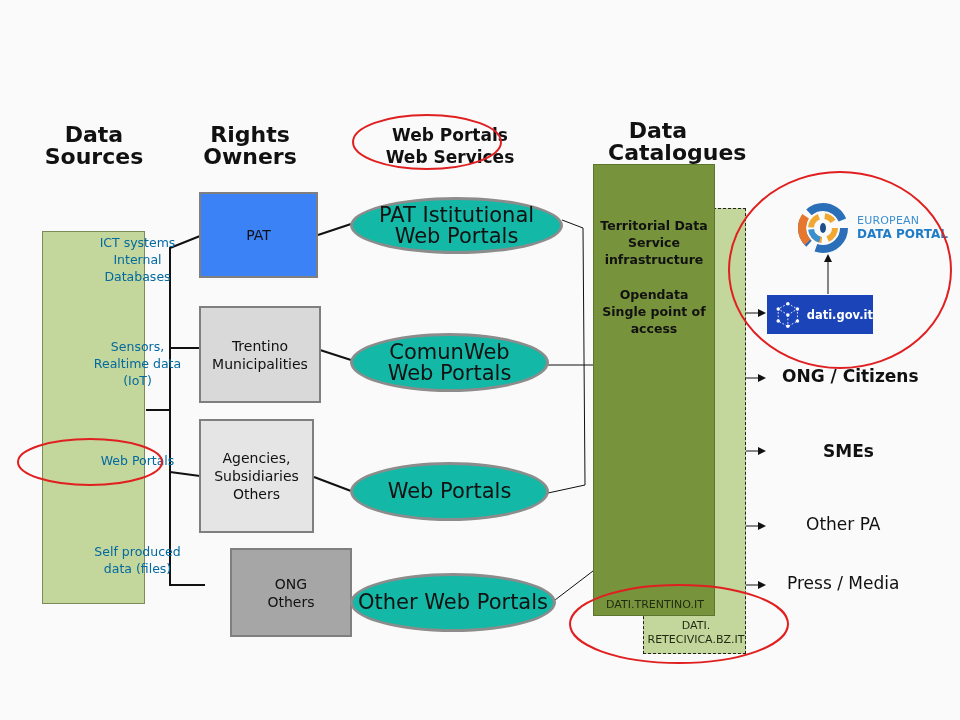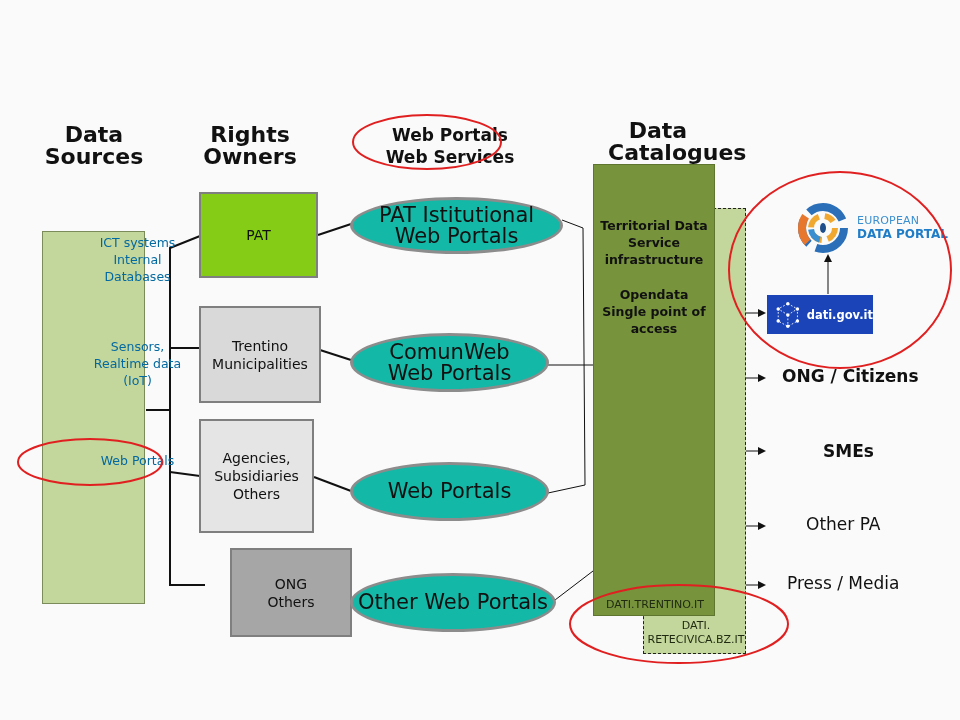--- a/index.html
+++ b/index.html
@@ -92,23 +92,27 @@
     <div>Databases</div>
   </div>
   <div class="src-item" style="top:106px;">
     <div>Sensors,</div>
     <div>Realtime data</div>
     <div>(IoT)</div>
   </div>
   <div class="src-item" style="top:220px;">
     <div>Web Portals</div>
   </div>
-</div>
-
-<div class="box owner" style="left:199px; top:192px; width:119px; height:86px; background:#84cc16;">
+  <div class="src-item" style="top:311px;">
+    <div>Self produced</div>
+    <div>data (files)</div>
+  </div>
+</div>
+
+<div class="box owner" style="left:199px; top:192px; width:119px; height:86px; background:#3b82f6;">
   <div>
       <div>PAT</div>
     </div>
 </div>
 <div class="box owner" style="left:199px; top:306px; width:122px; height:97px; background:#d9d9d9;">
   <div>
     <div>Trentino</div>
     <div>Municipalities</div>
   </div>
 </div>

